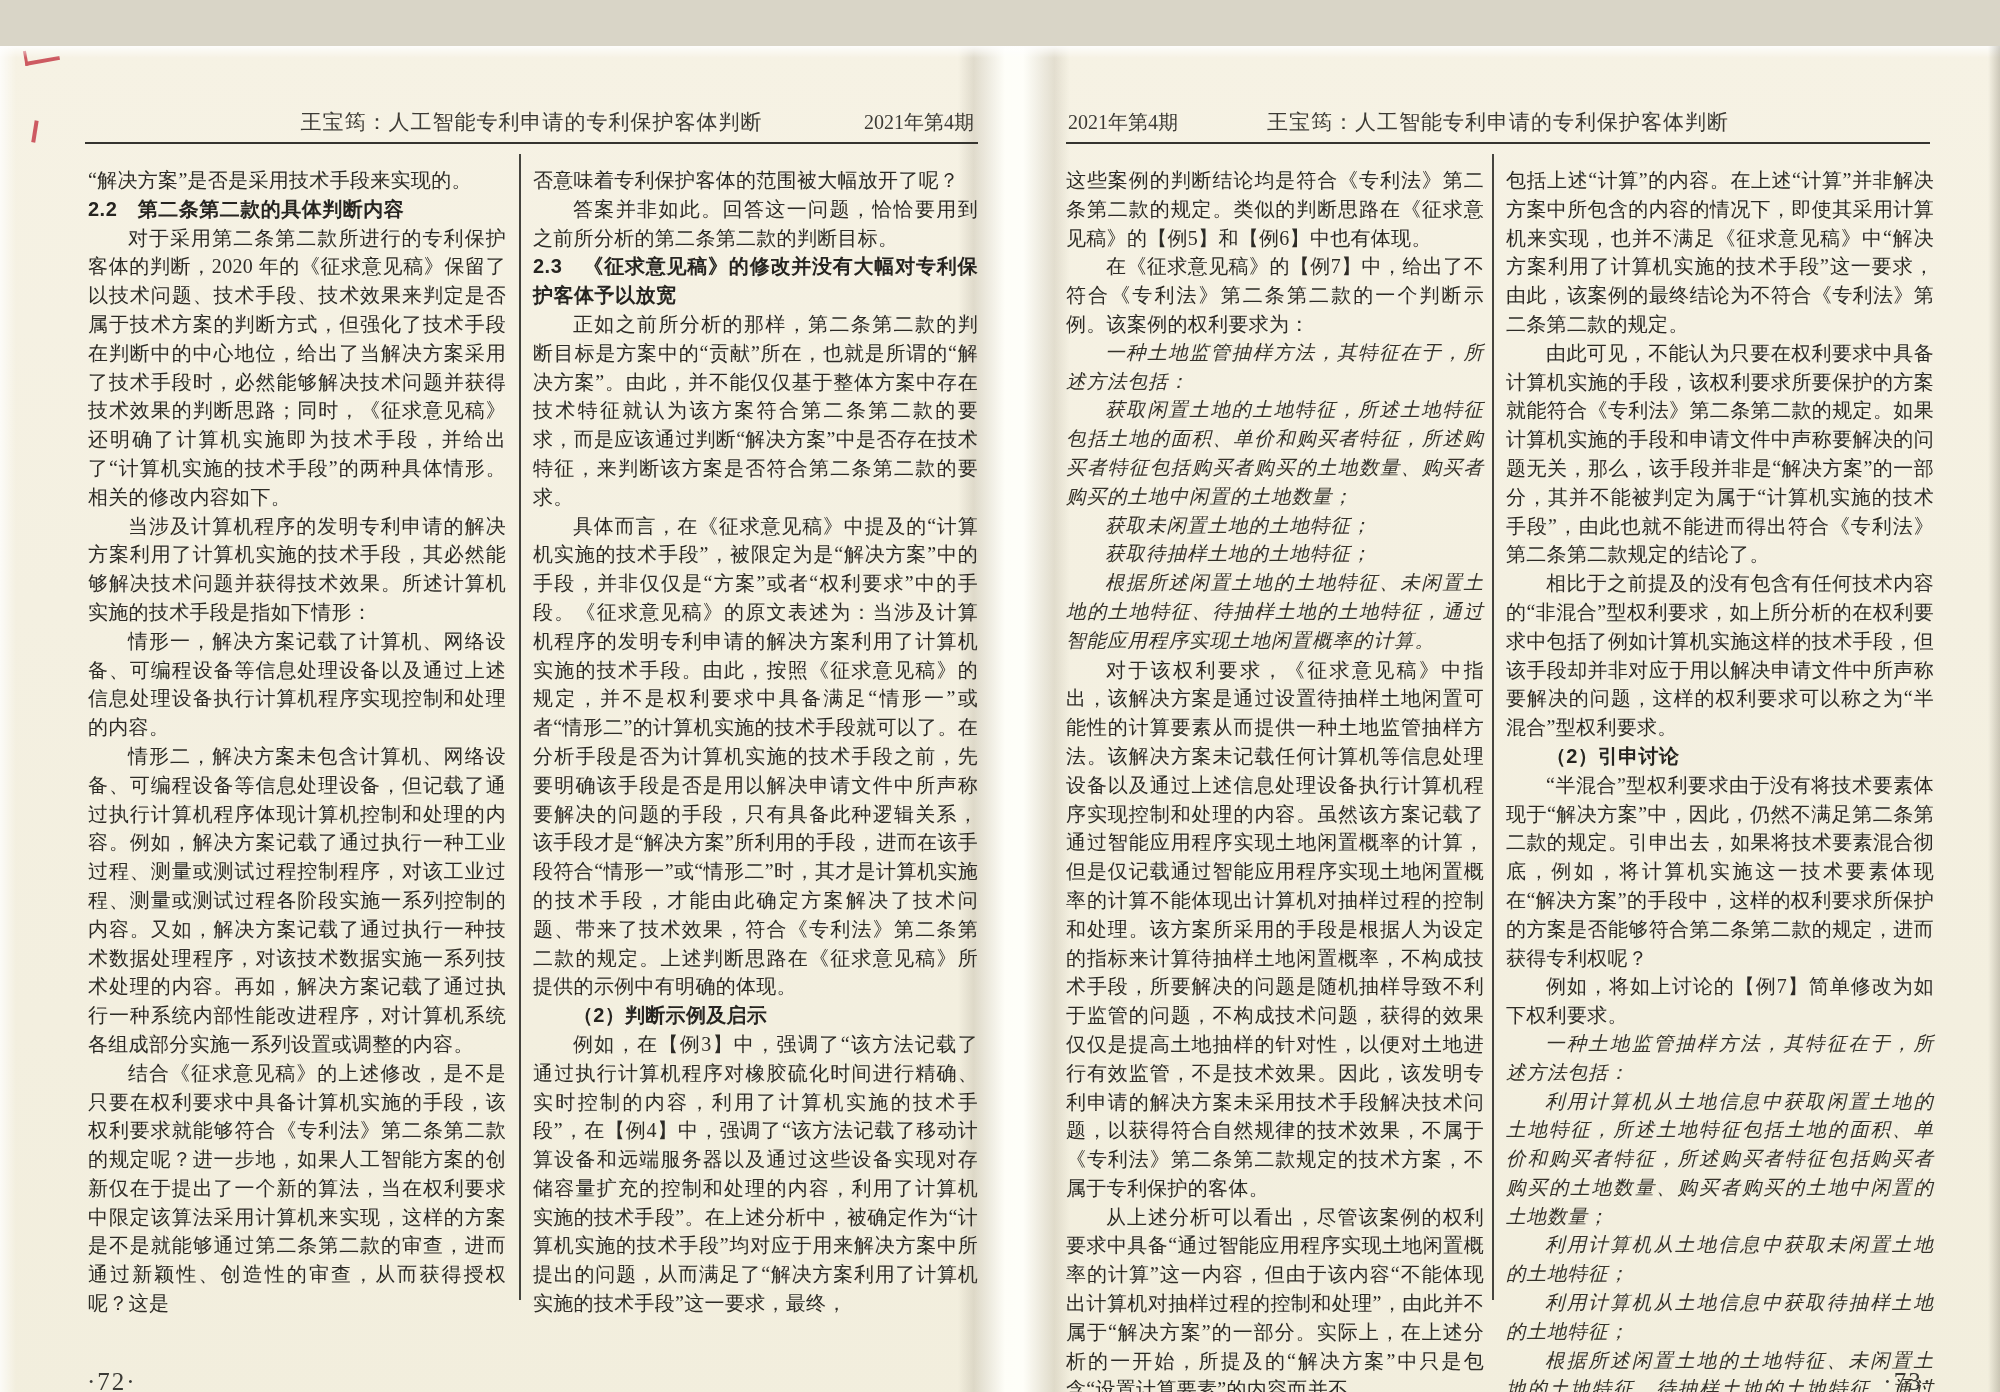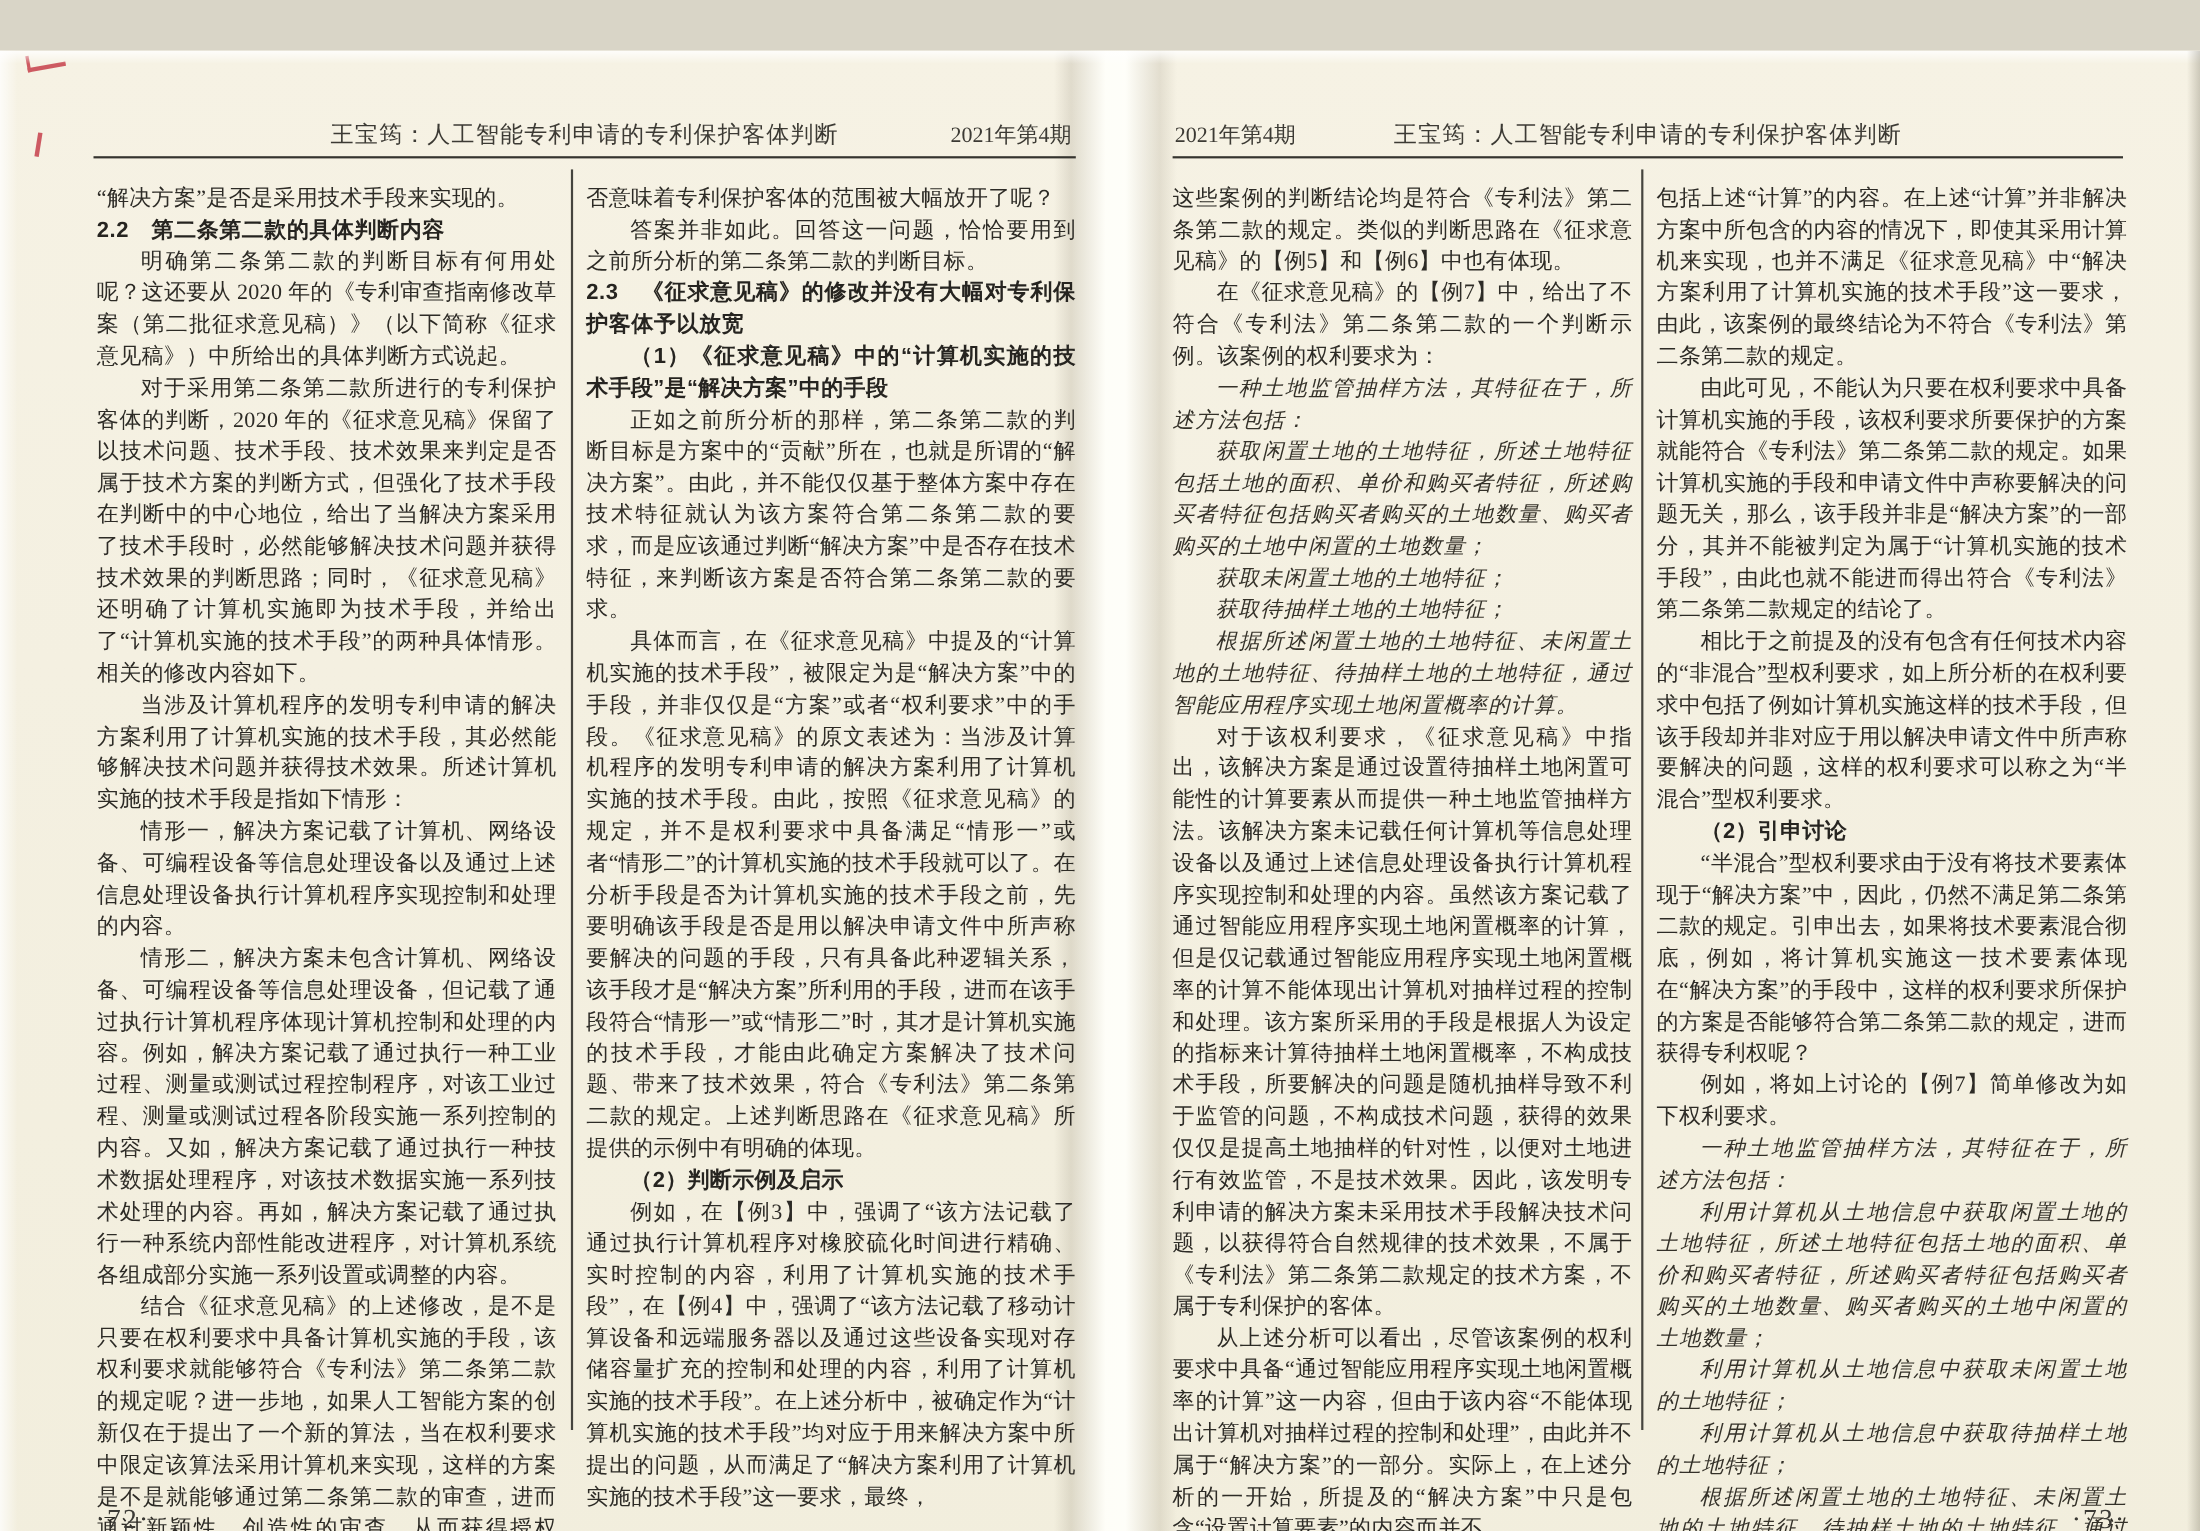--- a/index.html
+++ b/index.html
@@ -102,32 +102,30 @@
     <div class="hdr">
       <div class="hdr-title">王宝筠：人工智能专利申请的专利保护客体判断</div>
       <div class="hdr-issue">2021年第4期</div>
     </div>
 
     <div class="divider"></div>
 
     <div class="col col-a">
         <p class="para body-noindent">“解决方案”是否是采用技术手段来实现的。</p>
         <p class="para heading">2.2　第二条第二款的具体判断内容</p>
-        <p class="para body">明确第二条第二款的判断目标有何用处呢？这还要从 2020 年的《专利审查指南修改草案（第二批征求意见稿）》（以下简称《征求意见稿》）中所给出的具体判断方式说起。</p>
         <p class="para body">对于采用第二条第二款所进行的专利保护客体的判断，2020 年的《征求意见稿》保留了以技术问题、技术手段、技术效果来判定是否属于技术方案的判断方式，但强化了技术手段在判断中的中心地位，给出了当解决方案采用了技术手段时，必然能够解决技术问题并获得技术效果的判断思路；同时，《征求意见稿》还明确了计算机实施即为技术手段，并给出了“计算机实施的技术手段”的两种具体情形。相关的修改内容如下。</p>
         <p class="para body">当涉及计算机程序的发明专利申请的解决方案利用了计算机实施的技术手段，其必然能够解决技术问题并获得技术效果。所述计算机实施的技术手段是指如下情形：</p>
         <p class="para body">情形一，解决方案记载了计算机、网络设备、可编程设备等信息处理设备以及通过上述信息处理设备执行计算机程序实现控制和处理的内容。</p>
         <p class="para body">情形二，解决方案未包含计算机、网络设备、可编程设备等信息处理设备，但记载了通过执行计算机程序体现计算机控制和处理的内容。例如，解决方案记载了通过执行一种工业过程、测量或测试过程控制程序，对该工业过程、测量或测试过程各阶段实施一系列控制的内容。又如，解决方案记载了通过执行一种技术数据处理程序，对该技术数据实施一系列技术处理的内容。再如，解决方案记载了通过执行一种系统内部性能改进程序，对计算机系统各组成部分实施一系列设置或调整的内容。</p>
         <p class="para body">结合《征求意见稿》的上述修改，是不是只要在权利要求中具备计算机实施的手段，该权利要求就能够符合《专利法》第二条第二款的规定呢？进一步地，如果人工智能方案的创新仅在于提出了一个新的算法，当在权利要求中限定该算法采用计算机来实现，这样的方案是不是就能够通过第二条第二款的审查，进而通过新颖性、创造性的审查，从而获得授权呢？这是</p>
       </div>
     <div class="col col-b">
         <p class="para body-noindent">否意味着专利保护客体的范围被大幅放开了呢？</p>
         <p class="para body">答案并非如此。回答这一问题，恰恰要用到之前所分析的第二条第二款的判断目标。</p>
         <p class="para heading">2.3　《征求意见稿》的修改并没有大幅对专利保护客体予以放宽</p>
-        <p class="para subheading">（1）《征求意见稿》中的“计算机实施的技术手段”是“解决方案”中的手段</p>
         <p class="para body">正如之前所分析的那样，第二条第二款的判断目标是方案中的“贡献”所在，也就是所谓的“解决方案”。由此，并不能仅仅基于整体方案中存在技术特征就认为该方案符合第二条第二款的要求，而是应该通过判断“解决方案”中是否存在技术特征，来判断该方案是否符合第二条第二款的要求。</p>
         <p class="para body">具体而言，在《征求意见稿》中提及的“计算机实施的技术手段”，被限定为是“解决方案”中的手段，并非仅仅是“方案”或者“权利要求”中的手段。《征求意见稿》的原文表述为：当涉及计算机程序的发明专利申请的解决方案利用了计算机实施的技术手段。由此，按照《征求意见稿》的规定，并不是权利要求中具备满足“情形一”或者“情形二”的计算机实施的技术手段就可以了。在分析手段是否为计算机实施的技术手段之前，先要明确该手段是否是用以解决申请文件中所声称要解决的问题的手段，只有具备此种逻辑关系，该手段才是“解决方案”所利用的手段，进而在该手段符合“情形一”或“情形二”时，其才是计算机实施的技术手段，才能由此确定方案解决了技术问题、带来了技术效果，符合《专利法》第二条第二款的规定。上述判断思路在《征求意见稿》所提供的示例中有明确的体现。</p>
         <p class="para subheading">（2）判断示例及启示</p>
         <p class="para body">例如，在【例3】中，强调了“该方法记载了通过执行计算机程序对橡胶硫化时间进行精确、实时控制的内容，利用了计算机实施的技术手段”，在【例4】中，强调了“该方法记载了移动计算设备和远端服务器以及通过这些设备实现对存储容量扩充的控制和处理的内容，利用了计算机实施的技术手段”。在上述分析中，被确定作为“计算机实施的技术手段”均对应于用来解决方案中所提出的问题，从而满足了“解决方案利用了计算机实施的技术手段”这一要求，最终，</p>
       </div>
 
     <div class="pageno">·72·</div>
   </div>
 
   <div class="page page-right">

